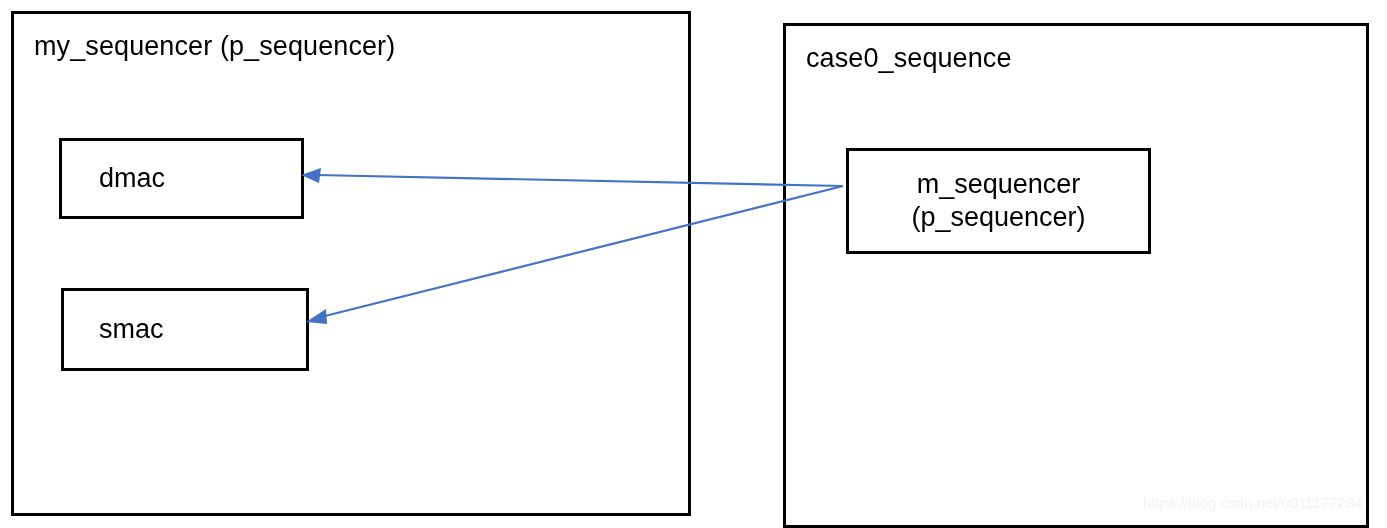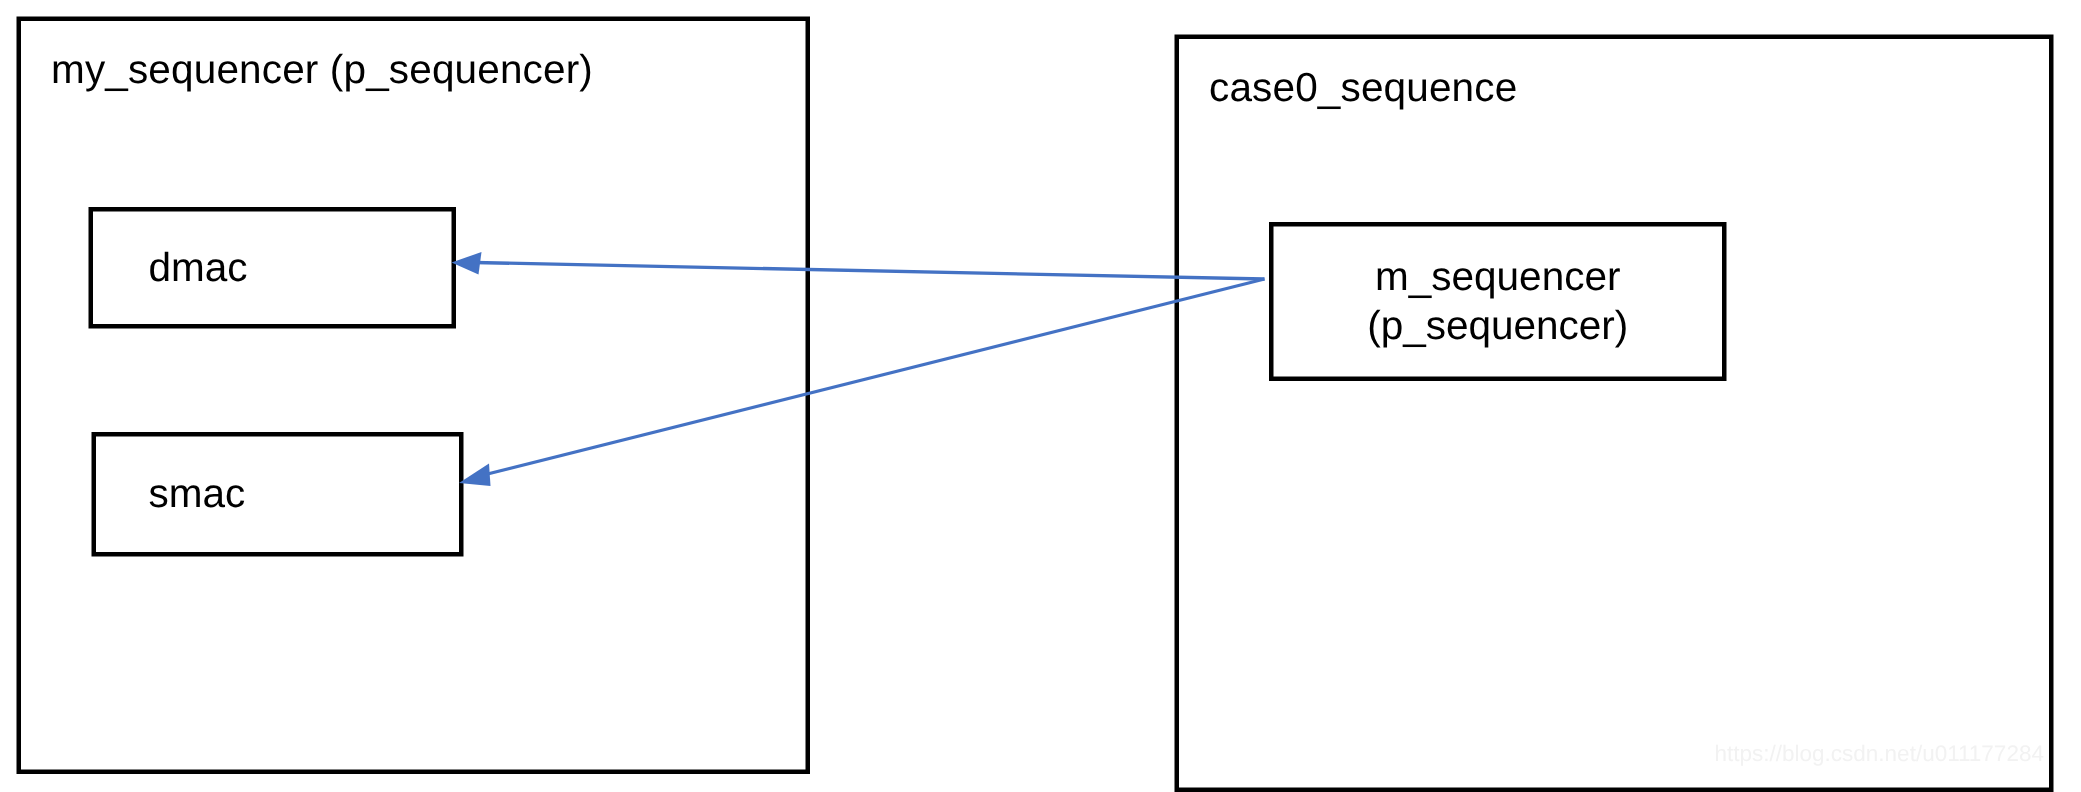--- a/index.html
+++ b/index.html
@@ -22,21 +22,21 @@
   
   .container-box {
     position: absolute;
     box-sizing: border-box;
     border: 3px solid #000000;
     background: transparent;
   }
   #box-my-sequencer {
     left: 11px;
     top: 11px;
-    width: 529px;
+    width: 680px;
     height: 505px;
   }
   #box-case0-sequence {
     left: 783px;
     top: 23px;
     width: 586px;
     height: 505px;
   }
   .container-title {
     position: absolute;

